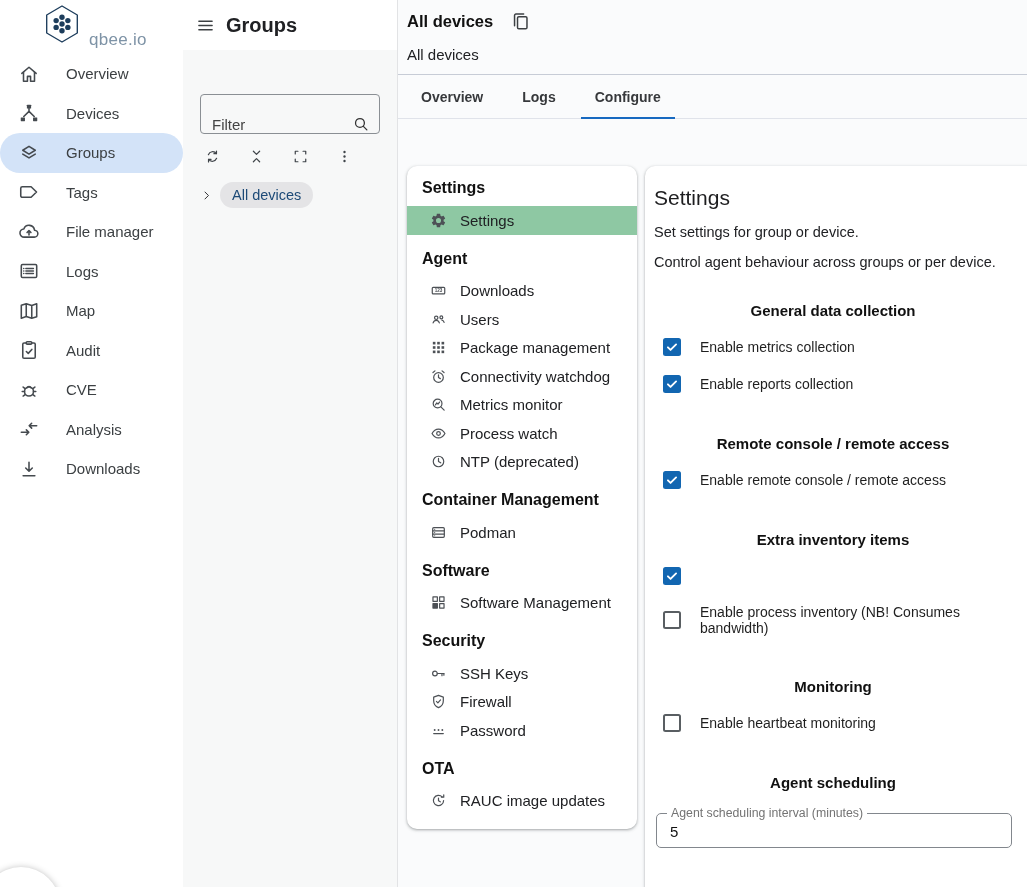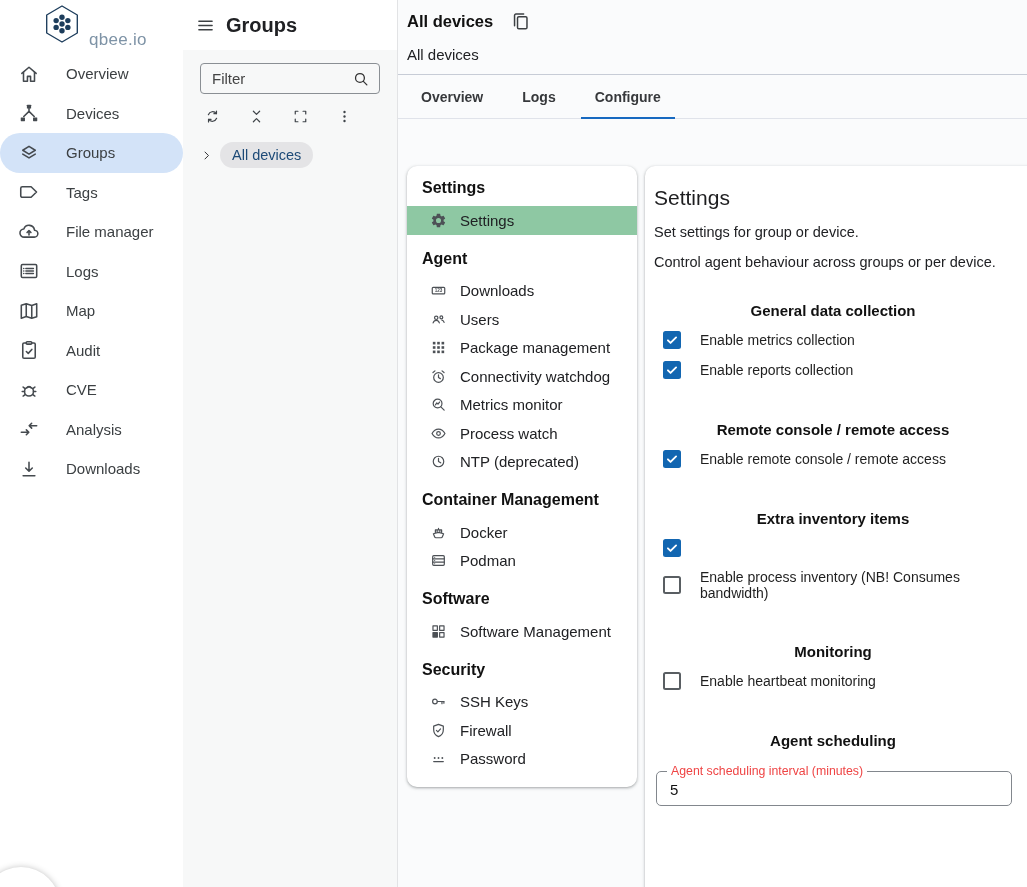--- a/index.html
+++ b/index.html
@@ -20,21 +20,21 @@
   .nav-item.selected { background:#d3e3f8; border-radius:22px; }
   .nav-item .icon { width:22px; height:22px; margin-right:26px; color:#454a4f; }
 
   
   .groups-panel { width:215px; flex:none; display:flex; flex-direction:column; border-right:1px solid #e2e3e5; background:#f7f8f8; }
   .gp-header { height:50px; flex:none; background:#fff; display:flex; align-items:center; padding-left:13px; gap:11px; }
   .hamburger-btn { width:19px; height:19px; color:#3c4043; background:none; border:0; padding:0; cursor:pointer; }
   .hamburger-btn .icon { width:19px; height:19px; }
   .gp-title { font-size:20px; font-weight:600; color:#202124; }
   .gp-body { padding:13px 17px 0; }
-  .filter-box { height:31px; border:1px solid #8a8f94; border-radius:4px; display:flex; align-items:center; padding:0 9px 0 11px; }
+  .filter-box { height:40px; border:1px solid #8a8f94; border-radius:4px; display:flex; align-items:flex-end; padding:0 9px 0 11px;margin-top:31px; }
   .filter-input { border:0; outline:0; background:transparent; flex:1; min-width:0; font-size:15px; color:#202124; font-family:inherit; }
   .filter-input::placeholder { color:#444; opacity:1; }
   .filter-box .icon { width:18px; height:18px; color:#333; }
   .gp-toolbar { display:flex; gap:27px; margin:14px 0 0 4px; }
   .tool-btn { width:17px; height:17px; color:#3f4449; background:none; border:0; padding:0; cursor:pointer; }
   .tool-btn .icon { width:17px; height:17px; }
   .tree-row { margin-top:17px; display:flex; align-items:center; }
   .tree-toggle { width:13px; height:13px; color:#202124; background:none; border:0; padding:0; cursor:pointer; }
   .tree-toggle .icon { width:13px; height:13px; }
   .chip { margin-left:7px; background:#e4e4e6; border-radius:14px; padding:5px 12px; font-size:14.5px; color:#1d4a77; cursor:pointer; }
@@ -62,28 +62,28 @@
   .mc-item.selected { background:#8ec8a3; }
   .mc-item .icon { width:17px; height:17px; margin-right:13px; color:#4d5156; }
 
   
   .settings-card { flex:1; margin-left:8px; margin-right:-45px; min-height:790px; padding:14px 60px 30px 9px; }
   .sc-title { font-size:21px; font-weight:400; color:#1d1d1f; margin-top:6px; }
   .desc { margin-top:14px; font-size:14.5px; color:#202124; }
   .sc-section { margin-top:42px; }
   .sc-section:first-child { margin-top:32px; }
   .sc-section-header { font-size:15px; font-weight:700; color:#111;text-align:center; }
-  .cb-row { display:flex; align-items:center; margin-top:12px; cursor:pointer; }
+  .cb-row { display:flex; align-items:center; margin-top:19px; cursor:pointer; }
   .cb { width:18px; height:18px; margin-left:9px; border-radius:2.5px; flex:none; display:flex; align-items:center; justify-content:center; }
   .cb.unchecked { border:2px solid #595e62; background:#fff; }
   .cb.checked { background:#1266b1; }
   .cb svg { width:14px; height:14px; }
   .cb-label { margin-left:19px; font-size:14px; color:#1f1f1f; }
   .mui-field { margin:22px 0 0 2px; position:relative; height:35px; border:1px solid #82878d; border-radius:5px; }
-  .mui-label { position:absolute; top:-8px; left:10px; background:#fff; padding:0 4px; font-size:12.3px; color:#ef4444; white-space:nowrap; }
+  .mui-label { position:absolute; top:-8px; left:10px; background:#fff; padding:0 4px; font-size:12.3px; color:#737373; white-space:nowrap; }
   .mui-input { border:0; outline:0; background:transparent; width:120px; height:100%; padding:2px 0 0 13px; font-size:15px; color:#111; font-family:inherit; }
 
   .fab-peek { position:absolute; left:-18px; top:867px; width:78px; height:78px; border-radius:50%; background:#fff; box-shadow:0 1px 7px rgba(0,0,0,.3); }
 </style>
 </head>
 <body>
 
 <div class="app">
 
   <aside class="sidebar">
@@ -379,29 +379,20 @@
                   <svg viewBox="0 0 24 24">
                     <circle cx="12" cy="12" r="7.4"></circle>
                     <path d="M12 7.6V12l3.1 1.9"></path>
                   </svg>
                 </span>
                 <span>NTP (deprecated)</span>
               </div>
    </div>
             <div class="mc-section">
      <div class="mc-section-header">Container Management</div>
-     <div class="mc-item">
-                <span class="icon">
-                  <svg viewBox="0 0 24 24">
-                    <path d="M4.8 13.8 12 11.9l7.2 1.9-1.7 4.3c-.3.8-1 1.3-1.9 1.3H8.4c-.9 0-1.6-.5-1.9-1.3z"></path>
-                    <path d="M7.6 11.9V8.4h8.8v3.5M12 8.4V6.2M10.1 8.4v3M13.9 8.4v3"></path>
-                  </svg>
-                </span>
-                <span>Docker</span>
-              </div>
               <div class="mc-item">
                 <span class="icon">
                   <svg viewBox="0 0 24 24">
                     <rect x="3.8" y="5.2" width="16.4" height="13.6" rx="1.5"></rect>
                     <path d="M3.8 9.7h16.4M3.8 14.2h16.4M6.6 7.4h.01M6.6 12h.01M6.6 16.6h.01"></path>
                   </svg>
                 </span>
                 <span>Podman</span>
               </div>
    </div>
@@ -444,20 +435,33 @@
                   <svg viewBox="0 0 24 24">
                     <g fill="currentColor" stroke="none">
                       <circle cx="6.6" cy="11.2" r="1.35"></circle>
                       <circle cx="12" cy="11.2" r="1.35"></circle>
                       <circle cx="17.4" cy="11.2" r="1.35"></circle>
                     </g>
                     <path d="M5.2 16.4h13.6"></path>
                   </svg>
                 </span>
                 <span>Password</span>
+              </div>
+   </div>
+            <div class="mc-section">
+     <div class="mc-section-header">OTA</div>
+     <div class="mc-item">
+                <span class="icon">
+                  <svg viewBox="0 0 24 24">
+                    <path d="M19.2 12a7.2 7.2 0 1 1-2-5"></path>
+                    <path d="M19.4 4v3.3h-3.3"></path>
+                    <path d="M12 8.6v3.8l2.5 1.5"></path>
+                  </svg>
+                </span>
+                <span>RAUC image updates</span>
               </div>
    </div>
           </div>
       </div>
 
       <div class="card settings-card">
         <h2 class="sc-title">Settings</h2>
         <p class="desc">Set settings for group or device.</p>
         <p class="desc">Control agent behaviour across groups or per device.</p>
         <div>

